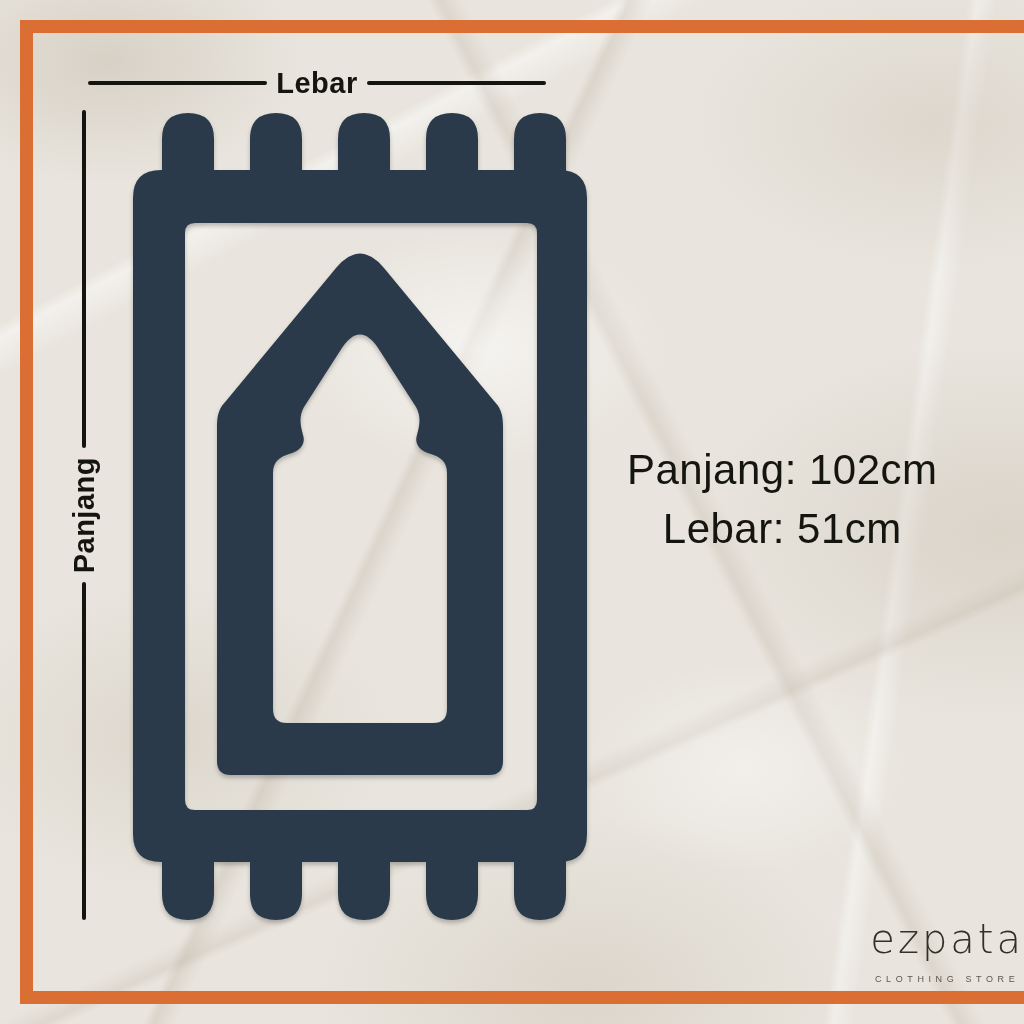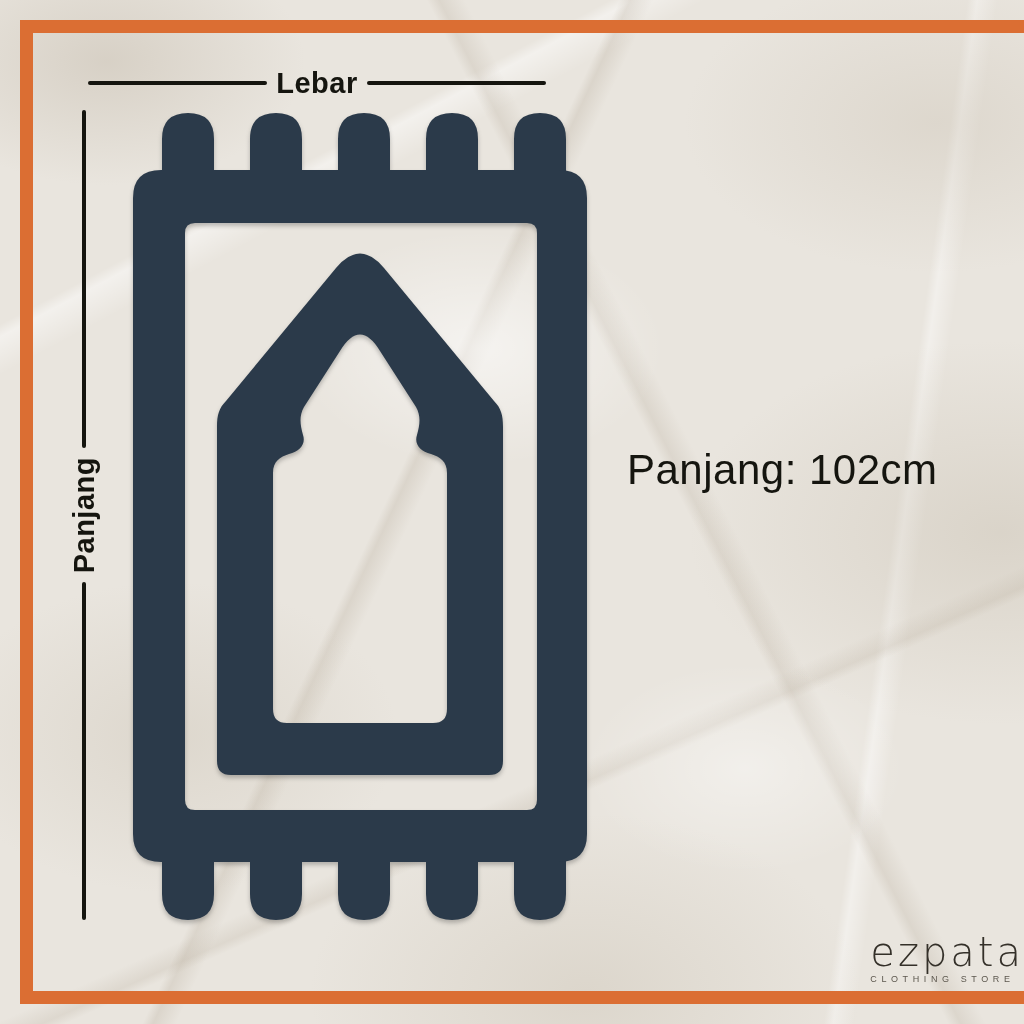--- a/index.html
+++ b/index.html
@@ -61,27 +61,27 @@
   .details h2{
     margin:0 0 17px 0;font-size:41px;line-height:1.2;font-weight:700;color:#15150f;
     letter-spacing:.5px;
   }
   .details p{
     margin:0 0 6px 0;font-size:42px;line-height:1.25;font-weight:500;color:#15150f;
     letter-spacing:.5px;
     text-align:center;
   }
   
-  .logo{position:absolute;right:40px;bottom:40px;text-align:left;}
+  .logo{position:absolute;right:40px;bottom:40px;text-align:center;}
   .logo .brand{
     font-size:40px;font-weight:300;color:#343029;letter-spacing:3px;line-height:1;
     font-family:"DejaVu Sans",sans-serif;
   }
   .logo .tagline{
-    margin-top:3px;font-size:9px;font-weight:400;color:#5c574e;
+    margin-top:16px;font-size:9px;font-weight:400;color:#5c574e;
     letter-spacing:4.6px;line-height:1;white-space:nowrap;
   }
 </style>
 </head>
 <body>
 
 <div class="canvas">
 
   <div class="frame"></div>
 
@@ -117,20 +117,21 @@
              M140 596 L140 360 C140 348 147 344 156 341 C167 338 173 331 170 322
              C167 311 166 303 171 294 L207 238 Q227 205 247 238 L283 294
              C288 303 287 311 284 322 C281 331 287 338 298 341 C307 344 314 348 314 360
              L314 596 Q314 610 300 610 L154 610 Q140 610 140 596 Z"></path>
       </g>
     </svg>
   </div>
 
   <div class="details">
     <p>Panjang: 102cm</p>
+    <p>Lebar: 51cm</p>
   </div>
 
   <div class="logo">
     <div class="brand">ezpata</div>
     <div class="tagline">CLOTHING STORE</div>
   </div>
 
 </div>
 
 </body></html>

